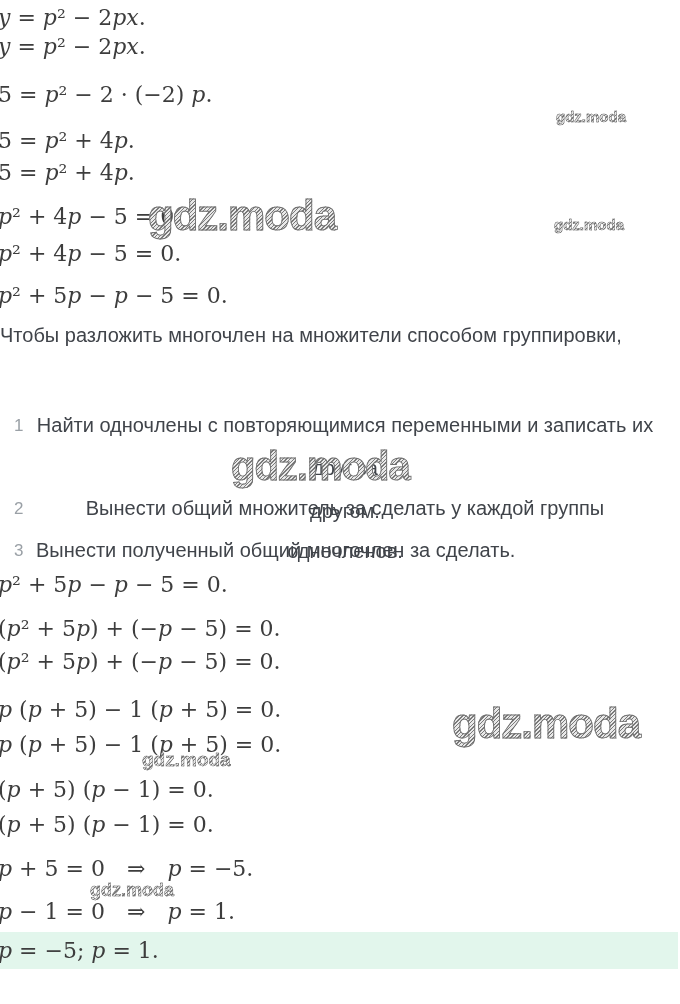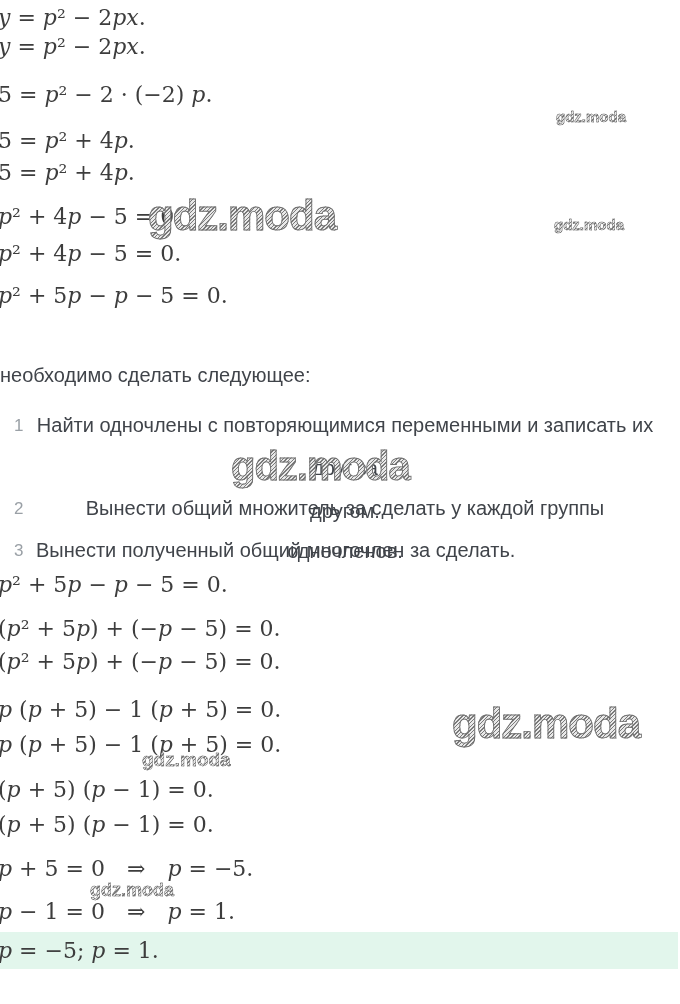--- a/index.html
+++ b/index.html
@@ -68,21 +68,21 @@
 
   <div class="eq" style="top:3px"><i>y</i> = <i>p</i>² − 2<i>px</i>.</div>
   <div class="eq" style="top:32px"><i>y</i> = <i>p</i>² − 2<i>px</i>.</div>
   <div class="eq" style="top:80px">5 = <i>p</i>² − 2 · (−2) <i>p</i>.</div>
   <div class="eq" style="top:126px">5 = <i>p</i>² + 4<i>p</i>.</div>
   <div class="eq" style="top:158px">5 = <i>p</i>² + 4<i>p</i>.</div>
   <div class="eq" style="top:202px"><i>p</i>² + 4<i>p</i> − 5 = 0.</div>
   <div class="eq" style="top:239px"><i>p</i>² + 4<i>p</i> − 5 = 0.</div>
   <div class="eq" style="top:281px"><i>p</i>² + 5<i>p</i> − <i>p</i> − 5 = 0.</div>
 
-  <div class="ru" style="top:362px">необходимо сделать следующее:</div>
+  <div class="ru" style="top:322px">Чтобы разложить многочлен на множители способом группировки,</div>
 
   <div class="step" style="top:404px">
     <span class="step-num">1</span>
     <span class="step-text">Найти одночлены с повторяющимися переменными и записать их друг за
 другом.</span>
   </div>
   <div class="step" style="top:487px">
     <span class="step-num">2</span>
     <span class="step-text">Вынести общий множитель за сделать у каждой группы одночленов.</span>
   </div>

